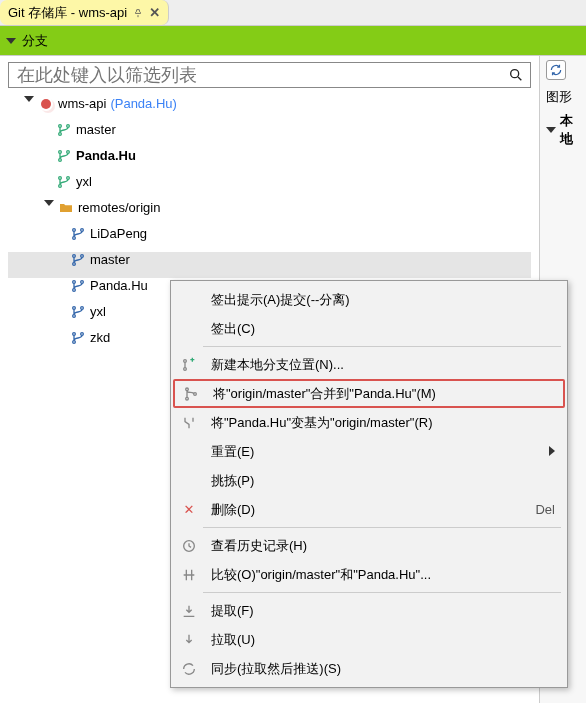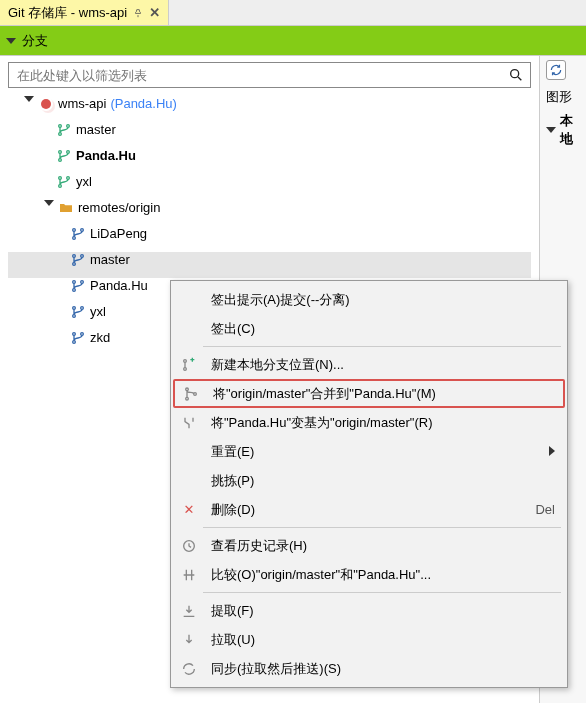--- a/index.html
+++ b/index.html
@@ -1,27 +1,27 @@
 <!DOCTYPE html>
 <html><head>
 <meta charset="utf-8">
 <style>
   * { box-sizing: border-box; font-family: "Microsoft YaHei", "Segoe UI", sans-serif; font-size: 13px; }
   body { margin: 0; background: #fff; width: 586px; height: 703px; overflow: hidden; position: relative; }
   .tabbar { display: flex; background: #eee; border-bottom: 1px solid #ccc; height: 26px; }
-  .tab { display: flex; align-items: center; padding: 0 8px; background: #fdf7a7; border-right: 1px solid #ccc; gap: 6px; }
+  .tab { display: flex; align-items: center; padding: 0 8px; background: #fdf7a7; border-right: 1px solid #ccc; gap: 6px; border-radius: 7px; }
   .pin { width: 10px; height: 10px; }
   .xicon { font-weight: bold; color: #555; cursor: pointer; }
   .tool-row { display: flex; align-items: center; height: 30px; padding: 0 6px; gap: 6px; border-bottom: 1px solid #ccc; background: #84cc16; }
   .expander { width: 0; height: 0; border-left: 5px solid transparent; border-right: 5px solid transparent; border-top: 6px solid #333; }
   .panel-body { display: flex; height: calc(100% - 56px); }
   .left { flex: 0 0 540px; padding: 6px 8px; overflow: hidden; border-right: 1px solid #ccc; }
   .right { flex: 1; background: #f7f7f7; padding: 4px 6px; }
   .search { display: flex; align-items: center; border: 1px solid #888; height: 26px; padding: 0 6px; gap: 6px; background: #fff; }
-  .search input { flex: 1; border: none; outline: none; font-size: 13px; }
+  .search input { flex: 1; border: none; outline: none; font-size: 18px; }
   .tree { margin-top: 8px; }
   .node { display: flex; height: 26px; gap: 4px; padding-left: var(--indent,0); white-space: nowrap; }
   .node.selected { background: #e5e5e5; }
   .branch-icon { width: 16px; height: 16px; display: inline-flex; align-items: center; justify-content: center; }
   .repo-icon::before { content: ""; width:10px; height:10px; border-radius:50%; background:#d9534f; display:inline-block; box-shadow: 0 0 0 2px #fff, 2px 2px 0 2px #d9534f22; }
   .folder-icon { color:#e0a030; }
   .muted { color: #3b82f6; }
   .bold { font-weight: bold; }
   .ctxmenu { position: absolute; background: #f2f2f2; border: 1px solid #999; box-shadow: 2px 2px 6px rgba(0,0,0,.25); padding: 4px 2px; min-width: 398px; }
   .ctxitem { display: flex; align-items: center; height: 29px; padding: 0 10px 0 4px; gap: 10px; cursor: default; }

